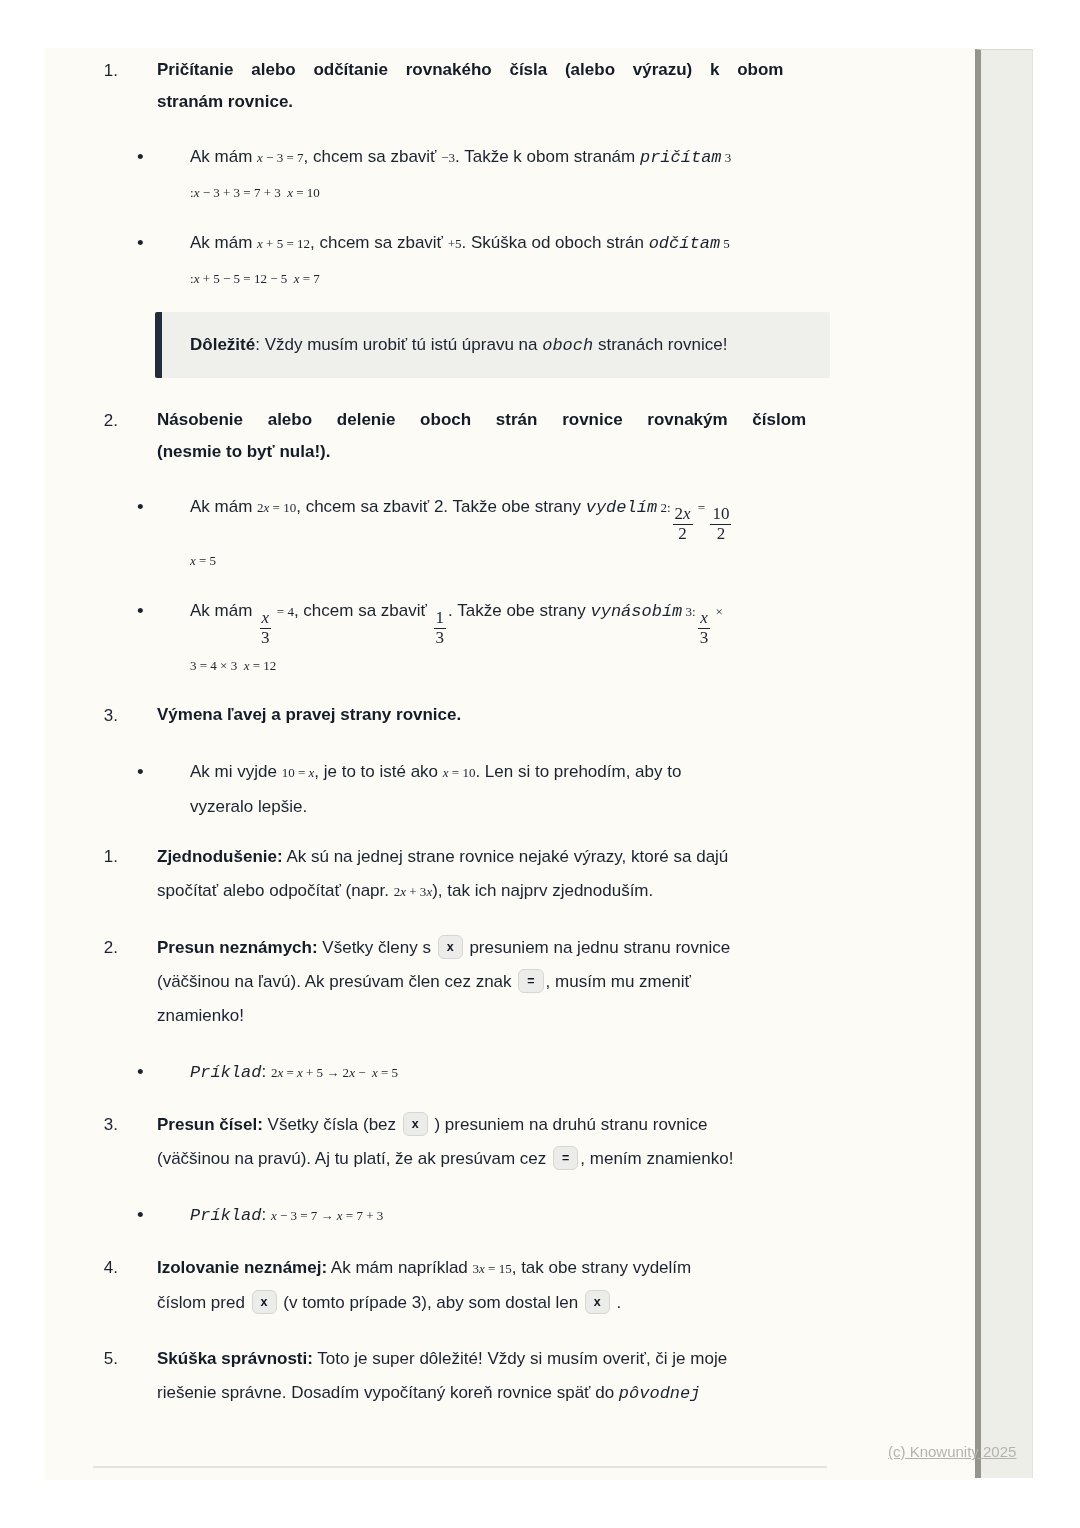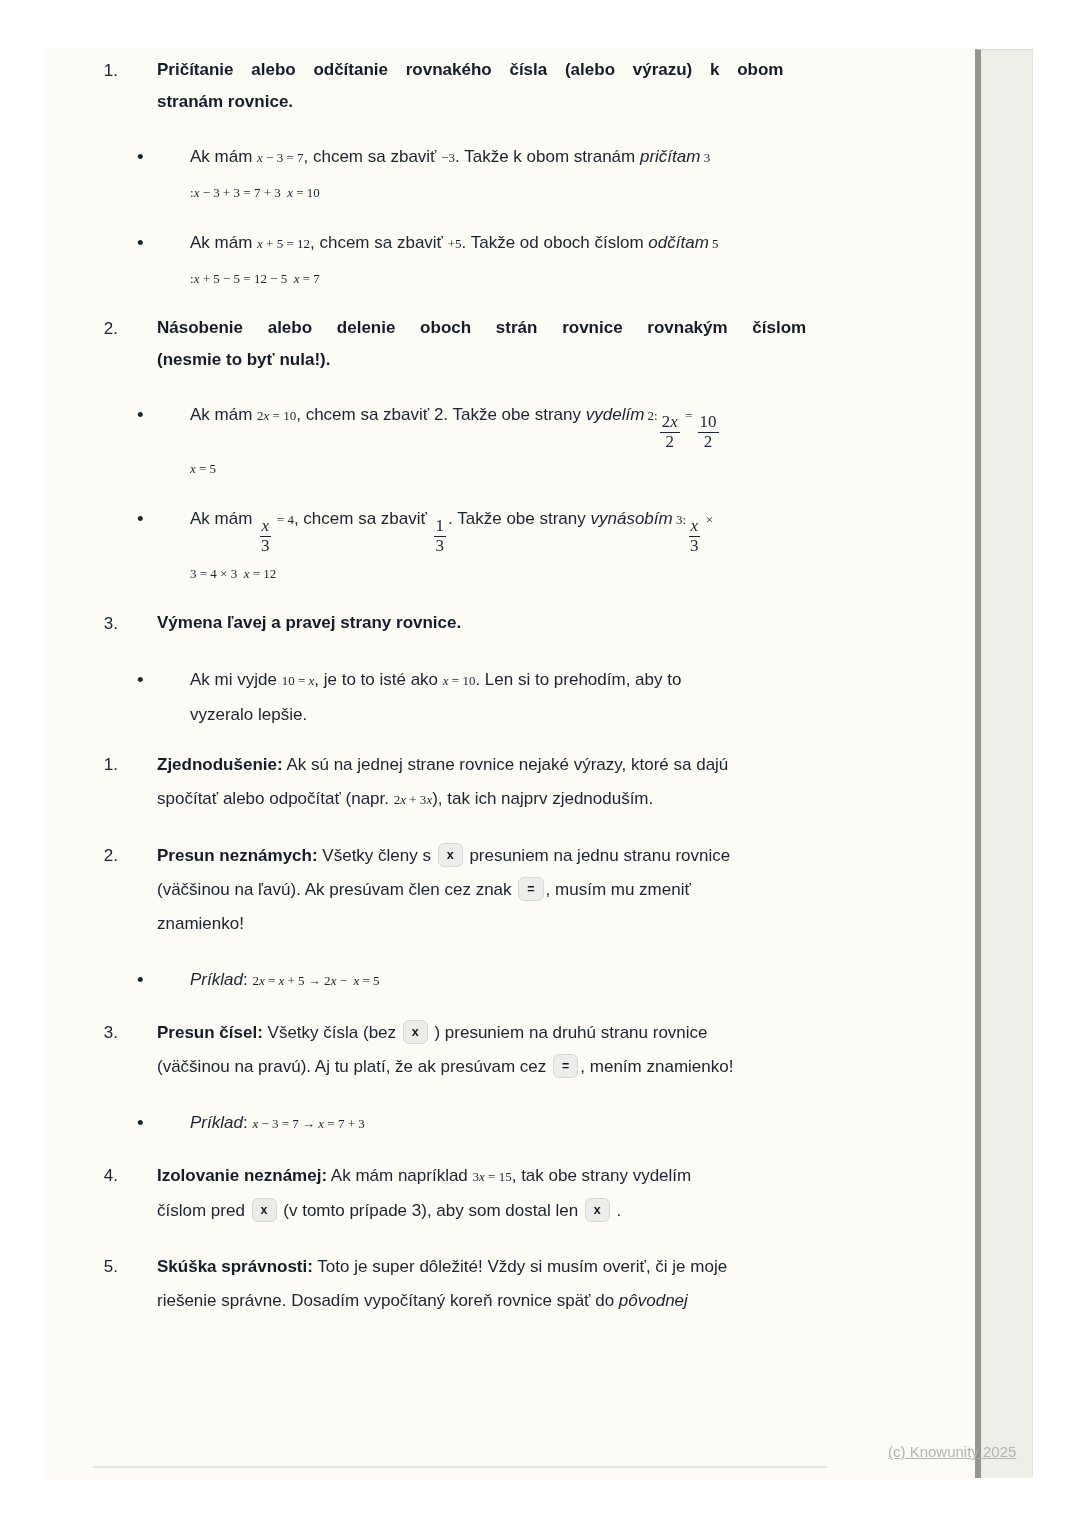--- a/index.html
+++ b/index.html
@@ -23,21 +23,21 @@
     border-left:7px solid var(--note-border);border-radius:2px;
     padding:16px 24px 16px 28px;line-height:33px;display:block;}
   .num{flex:none;width:23px;margin-right:6px;text-align:right;}
   .bmark{flex:none;width:20px;font-size:19px;}
   .body{flex:1;min-width:0;margin-left:33px;}
   .tight{line-height:32px;}
 
   .seg-b{font-weight:700;color:var(--bold);}
   .seg-bw1{font-weight:700;color:var(--bold);word-spacing:13px;}
   .seg-bw2{font-weight:700;color:var(--bold);word-spacing:20px;}
-  .seg-i{font-style:italic;}
+  .seg-i{font-style:italic;font-family:Liberation Mono, monospace;}
   .math{font-family:"Liberation Serif",serif;font-size:13px;}
   .math i{font-style:italic;}
   .frac{display:inline-flex;flex-direction:column;align-items:center;vertical-align:-7px;
     font-family:"Liberation Serif",serif;font-size:17px;line-height:1.1;margin:0 2px;}
   .frac .fn{border-bottom:1px solid currentColor;padding:0 2px;}
   .frac .fd{padding:0 2px;}
   .kbd{display:inline-block;background:var(--kbd-bg);border:1px solid var(--kbd-border);
     border-radius:6px;padding:0 8px;font-size:12.5px;font-weight:700;line-height:22px;
     vertical-align:2px;color:#111722;margin:0 2px;}
 
@@ -56,22 +56,23 @@
       <div class="blk blk-item">
         <span class="num">1.</span>
         <div class="body tight"><span class="seg-bw1">Pričítanie alebo odčítanie rovnakého čísla (alebo výrazu) k obom</span><br><span class="seg-b">stranám rovnice.</span></div>
       </div>
       <div class="blk blk-bullet">
         <span class="bmark">•</span>
         <div class="body"><span class="seg-t">Ak mám </span><span class="math"><i>x</i> − 3 = 7</span><span class="seg-t">, chcem sa zbaviť </span><span class="math">−3</span><span class="seg-t">. Takže k obom stranám </span><span class="seg-i">pričítam</span><span class="math"> 3</span><br><span class="math">:<i>x</i> − 3 + 3 = 7 + 3 <i>x</i> = 10</span></div>
       </div>
       <div class="blk blk-bullet">
         <span class="bmark">•</span>
-        <div class="body"><span class="seg-t">Ak mám </span><span class="math"><i>x</i> + 5 = 12</span><span class="seg-t">, chcem sa zbaviť </span><span class="math">+5</span><span class="seg-t">. Takže od oboch číslom </span><span class="seg-i">odčítam</span><span class="math"> 5</span><br><span class="math">:<i>x</i> + 5 − 5 = 12 − 5 <i>x</i> = 7</span></div>
+        <div class="body"><span class="seg-t">Ak mám </span><span class="math"><i>x</i> + 5 = 12</span><span class="seg-t">, chcem sa zbaviť </span><span class="math">+5</span><span class="seg-t">. Skúška od oboch strán </span><span class="seg-i">odčítam</span><span class="math"> 5</span><br><span class="math">:<i>x</i> + 5 − 5 = 12 − 5 <i>x</i> = 7</span></div>
       </div>
+      <div class="blk-note"><span class="seg-b">Dôležité</span><span class="seg-t">: Vždy musím urobiť tú istú úpravu na </span><span class="seg-i">oboch</span><span class="seg-t"> stranách rovnice!</span></div>
       <div class="blk blk-item">
         <span class="num">2.</span>
         <div class="body tight"><span class="seg-bw2">Násobenie alebo delenie oboch strán rovnice rovnakým číslom</span><br><span class="seg-b">(nesmie to byť nula!).</span></div>
       </div>
       <div class="blk blk-bullet">
         <span class="bmark">•</span>
         <div class="body"><span class="seg-t">Ak mám </span><span class="math">2<i>x</i> = 10</span><span class="seg-t">, chcem sa zbaviť 2. Takže obe strany </span><span class="seg-i">vydelím</span><span class="math"> 2:</span><span class="frac">
             <span class="fn">2<i>x</i></span>
             <span class="fd">2</span>
           </span><span class="math"> = </span><span class="frac">

